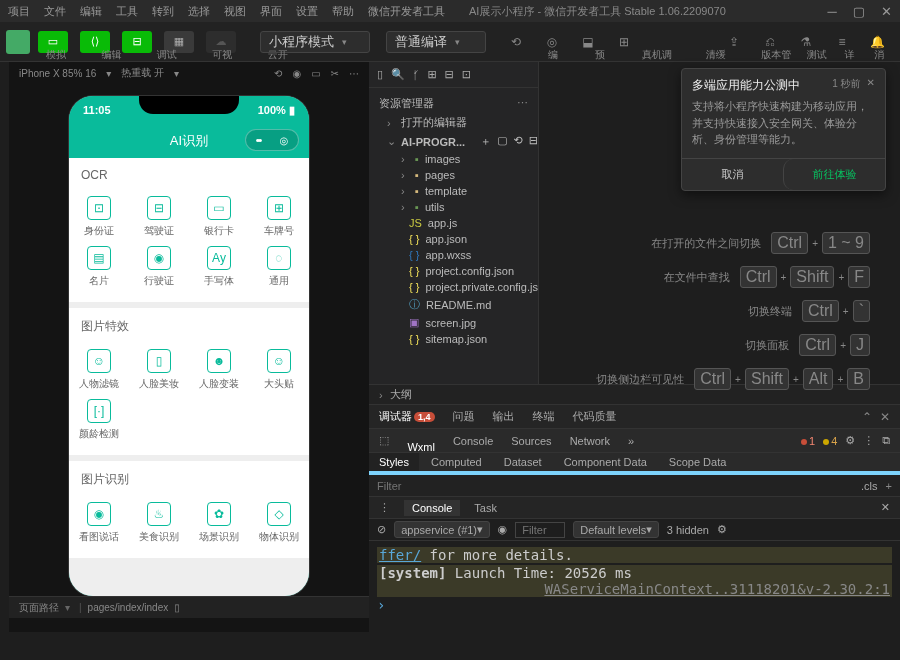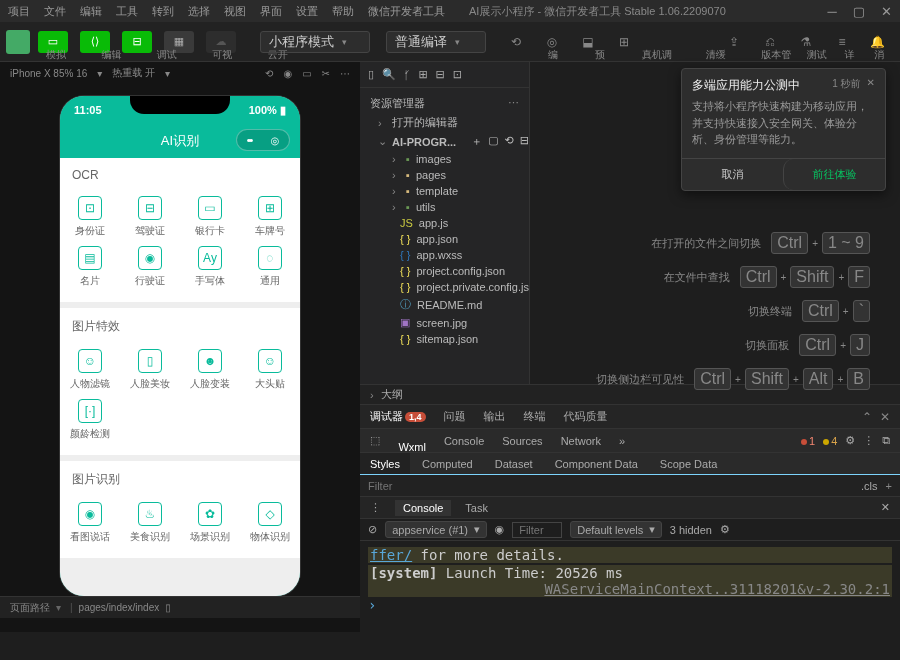--- a/index.html
+++ b/index.html
@@ -11,21 +11,21 @@
 .toolbar { height: 40px; background: #222; display: flex; align-items: center; padding: 0 6px; gap: 4px; border-bottom: 1px solid #333; }
 .tbtn { width: 30px; height: 22px; background: #09bb07; border-radius: 3px; display: flex; align-items: center; justify-content: center; color: #fff; font-size: 11px; margin: 0 1px; }
 .tbtn.dark { background: #3a3a3a; color: #aaa; }
 .tbtn.dark.dis { background: #2d2d2d; color: #555; }
 .toolcol { display: flex; flex-direction: column; align-items: center; margin: 0 3px; }
 .sel { background: #2d2d2d; border: 1px solid #444; height: 22px; color: #ccc; font-size: 13px; padding: 0 8px; border-radius: 3px; display: flex; align-items: center; gap: 8px; }
 .sel::after { content: "▾"; font-size: 9px; color: #888; }
 .toolbar .spacer { flex: 1; }
 .iconbtn { width: 26px; height: 22px; display: flex; align-items: center; justify-content: center; color: #888; font-size: 12px; border-radius: 3px; }
 .row2 { display: flex; height: 14px; align-items: flex-start; gap: 30px; padding-left: 46px; margin-top: -14px; font-size: 10px; color: #888; }
-.main { display: flex; height: calc(100% - 90px); }
+.main { display: flex; height: calc(100% - 90px); padding-left: 9px; }
 .simcol { width: 360px; background: #141414; display: flex; flex-direction: column; }
 .siminfo { height: 22px; font-size: 10px; color: #888; padding: 0 10px; display: flex; align-items: center; gap: 10px; }
 .siminfo .right { margin-left: auto; display: flex; gap: 10px; }
 .phone { width: 240px; height: 500px; background: #5eead4; border-radius: 24px; margin: 12px auto 0; position: relative; overflow: hidden; box-shadow: 0 0 0 1px #333; }
 .phone-status { height: 28px; background: #09bb9b; display: flex; align-items: center; justify-content: space-between; padding: 0 14px; color: #fff; font-size: 11px; font-weight: 600; }
 .notch { position: absolute; top: 0; left: 50%; transform: translateX(-50%); width: 100px; height: 18px; background: #000; border-radius: 0 0 14px 14px; }
 .phone-header { height: 34px; background: #09bb9b; display: flex; align-items: center; justify-content: center; color: #fff; font-size: 13px; position: relative; }
 .capsule { position: absolute; right: 10px; top: 5px; width: 54px; height: 22px; background: rgba(0,0,0,.15); border: 1px solid rgba(255,255,255,.3); border-radius: 12px; display:flex; align-items:center; justify-content:space-around; color:#fff; font-size:10px;}
 .capsule span:first-child { letter-spacing:-2px; }
 .section-title { padding: 10px 12px 6px; font-size: 12px; color: #666; }
@@ -67,31 +67,31 @@
 .dbg-tabs .tab.active { color: #fff; }
 .badge { background: #c74e39; color:#fff; border-radius: 8px; font-size: 9px; padding: 0 4px; margin-left: 2px; font-weight: bold; }
 .dbg-tabs .right { margin-left: auto; display: flex; gap: 8px; font-size: 12px; color: #888;}
 .devtool-tabs { height: 24px; display: flex; align-items: center; gap: 18px; padding: 0 10px; font-size: 11px; color: #aaa; border-bottom: 1px solid #333; background:#2a2a2a;}
 .devtool-tabs .active { color: #fff; margin-top: 12px; }
 .devtool-tabs .right { margin-left: auto; display: flex; align-items: center; gap: 8px; color: #aaa;}
 .err { color: #f48771; }
 .warn { color: #d9a34a; }
 .dot { width:6px; height:6px; border-radius:50%; display:inline-block; margin-right:2px;}
 .dot.err{ background:#c74e39;} .dot.warn{ background:#cca700;}
-.subtabs { height: 22px; display: flex; align-items: center; gap: 2px; background: #2a2a2a; border-bottom: 1px solid #7dd3fc; font-size: 11px; }
+.subtabs { height: 22px; display: flex; align-items: center; gap: 2px; background: #2a2a2a; border-bottom: 4px solid #7dd3fc; font-size: 11px; }
 .subtabs .stab { padding: 0 10px; height: 100%; display: flex; align-items: center; color: #aaa; }
 .subtabs .stab.active { background: #222; color: #fff; }
 .filter { height: 22px; display: flex; align-items: center; padding: 0 8px; border-bottom: 1px solid #333; font-size: 11px; color: #888; }
 .filter input { background: transparent; border: none; color: #ccc; font-size: 11px; flex: 1; outline: none; }
 .filter .cls { color:#aaa; margin-left: 8px;}
 .console-area { flex: 1; background: #1e1e1e; position: relative; }
 .console-tabs { height: 22px; display: flex; align-items: center; gap: 14px; padding: 0 10px; font-size: 11px; color: #aaa; border-bottom: 1px solid #333; background:#252525; }
 .console-tabs .active { background: #333; padding: 2px 8px; border-radius-top: 3px; color: #fff;}
 .console-toolbar { height: 22px; display: flex; align-items: center; gap: 8px; padding: 0 8px; border-bottom: 1px solid #333; font-size: 11px; color: #aaa; }
-.console-toolbar .sel2 { background: #333; border:1px solid #444; padding: 1px 6px; border-radius: 3px; display:flex; gap:6px; align-items:center;}
+.console-toolbar .sel2 { background: #333; border:1px solid #444; padding: 1px 6px; border-radius: 3px; display:flex; align-items:center;}
 .console-toolbar input { background: #1e1e1e; border: 1px solid #444; color: #ccc; font-size: 11px; padding: 1px 6px; width: 50px; }
 .console-body { padding: 4px 8px; font-family: monospace; font-size: 14px; color: #aaa; }
 .console-body .link { color: #59a7d8; text-decoration: underline; }
 .console-body .sys { background: #3b3a28; color: #ccc; display: inline-block; padding: 0 2px; margin-top: 2px; width:100%;}
 .console-body .loc { color: #888; text-decoration: underline; float:right;}
 .outline-bar { height: 20px; background: #222; border-top: 1px solid #333; padding: 0 10px; font-size: 11px; color: #aaa; display: flex; align-items: center;}
 .popup { position: absolute; top: 68px; right: 14px; width: 205px; background: #2d2d2d; border: 1px solid #444; border-radius: 4px; box-shadow: 0 4px 12px rgba(0,0,0,.5); padding: 0; font-size: 11px; color: #ccc; z-index: 10; }
 .popup-h { display: flex; justify-content: space-between; padding: 8px 10px 4px; font-size: 12px; color:#eee;}
 .popup-h .close { color: #888; }
 .popup-body { padding: 0 10px 10px; color: #999; line-height: 1.5; }

